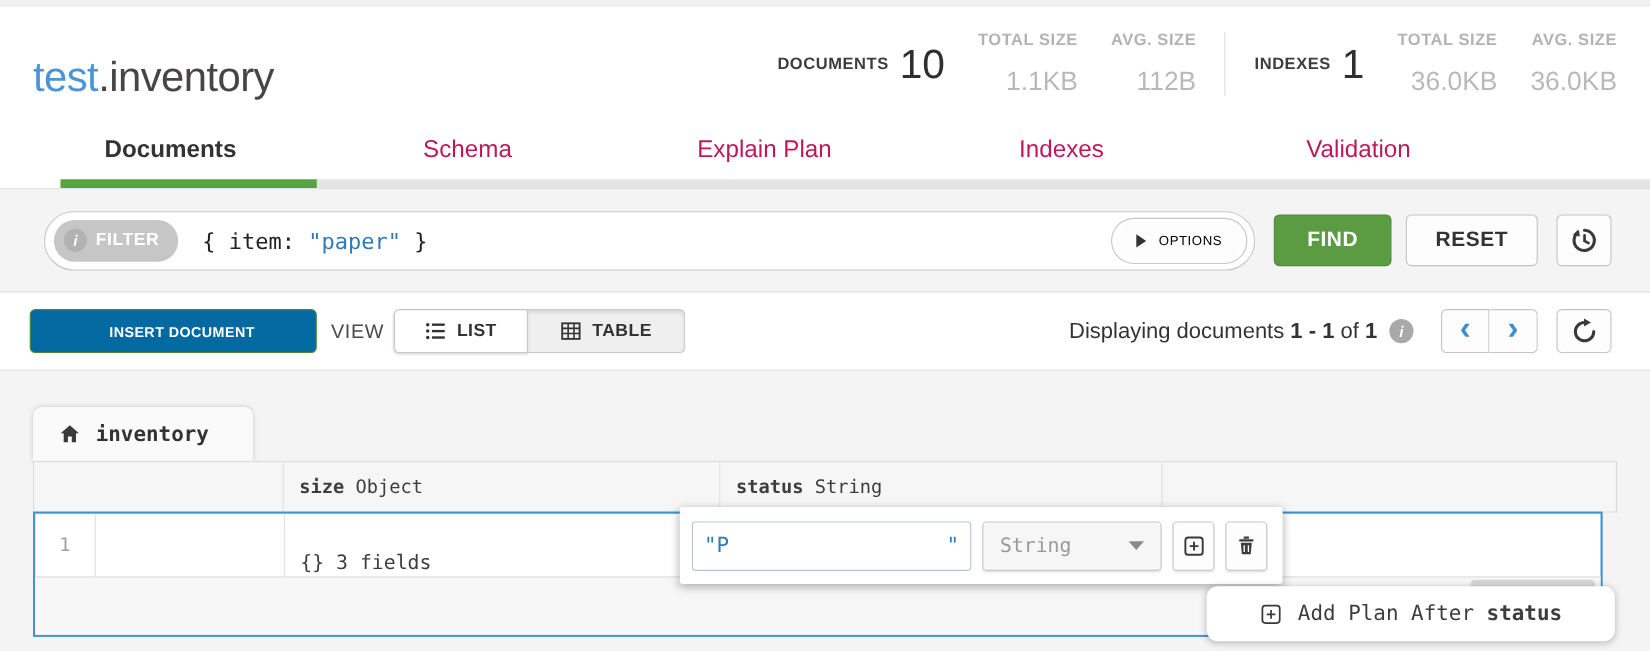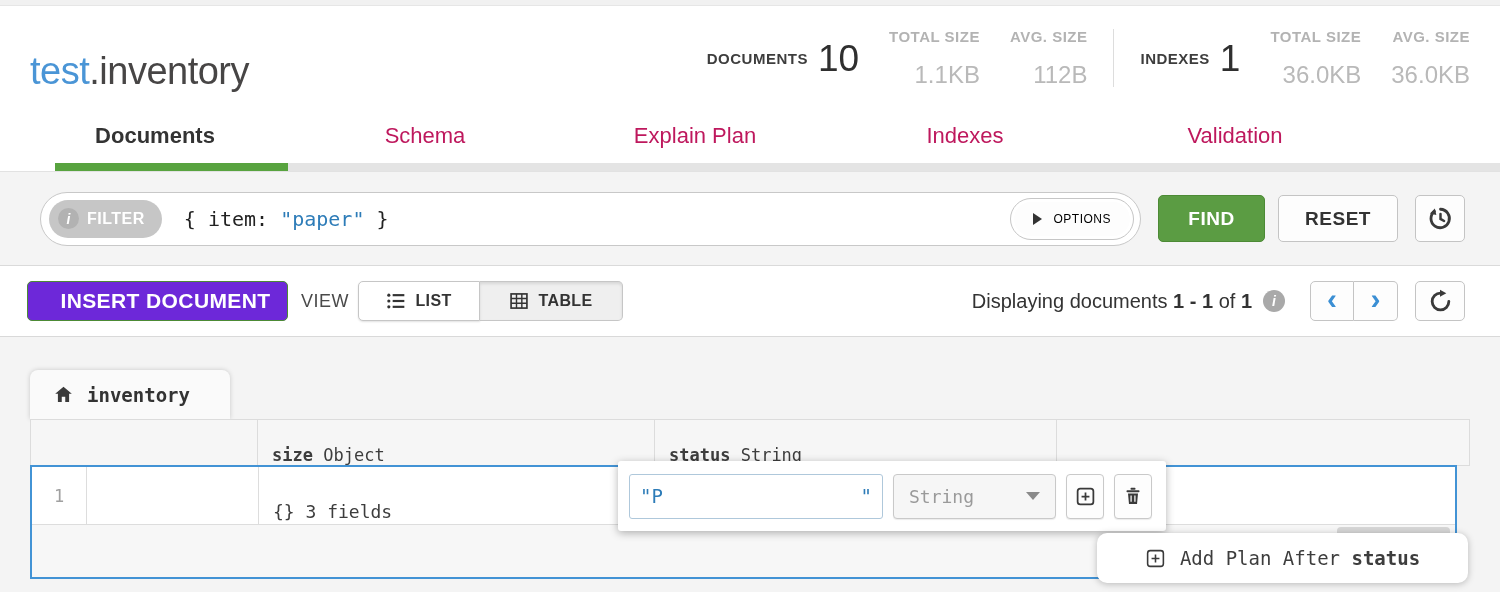--- a/index.html
+++ b/index.html
@@ -63,22 +63,22 @@
               border:1px solid #4c8a35; color:#fff; font-size:19px; letter-spacing:0.5px; }
   .reset-btn { margin-left:13px; width:120px; height:47px; background:#fdfdfd;
                border:1px solid #c4c4c4; color:#333; font-size:19px; letter-spacing:0.5px; }
   .icon-btn { background:#fdfdfd; border:1px solid #c4c4c4; border-radius:5px;
               display:flex; align-items:center; justify-content:center; cursor:pointer; }
   .history-btn { margin-left:17px; width:50px; height:47px; }
 
   
   .toolbar2 { position:absolute; top:266px; left:0; right:0; height:71px; background:#fff;
               border-bottom:1px solid #d9d9d9; display:flex; align-items:center; padding:0 35px 0 27px; }
-  .insert-btn { width:261px; height:40px; background:#6d28d9; border:1px solid #4c8a35;
-                color:#fff; font-size:21px; letter-spacing:0.4px;padding-left:16px; }
+  .insert-btn { width:261px; height:40px; background:#0369a1; border:1px solid #4c8a35;
+                color:#fff; font-size:13px; letter-spacing:0.4px;padding-left:16px; }
   .view-label { margin-left:13px; font-size:18px; color:#4a4a4a; letter-spacing:0.5px; }
   .segmented { display:flex; margin-left:9px; }
   .seg-btn { height:40px; border:1px solid #c6c6c6; background:#fff; display:flex;
              align-items:center; justify-content:center; gap:9px; font-size:16px;
              font-weight:bold; color:#333; cursor:pointer; letter-spacing:0.4px;
              box-shadow:0 1px 2px rgba(0,0,0,0.12); }
   .seg-list { width:122px; border-radius:5px 0 0 5px; }
   .seg-table { width:143px; border-radius:0 5px 5px 0; border-left:none; background:#efefef;
                box-shadow:inset 0 2px 3px rgba(0,0,0,0.10); }
   .displaying { margin-left:auto; font-size:20px; color:#333; white-space:pre; }
@@ -96,21 +96,21 @@
 
   
   .content { position:absolute; top:337px; left:0; right:0; bottom:0; background:#f4f4f4; }
   .crumb-tab { position:absolute; left:30px; top:33px; width:200px; height:49px;
                background:#fafafa; border-radius:8px 8px 0 0; box-shadow:0 0 5px rgba(0,0,0,0.18);
                display:flex; align-items:center; padding-left:23px; gap:13px; cursor:pointer; z-index:1; }
   .crumb-label { font-size:19px; font-weight:bold; color:#333; }
 
   .thead { position:absolute; left:30px; top:82px; width:1440px; height:47px; display:flex; z-index:2; }
   .th { background:#f6f6f6; border:1px solid #dcdcdc; border-left:none; display:flex;
-        align-items:flex-end; padding-left:14px; font-size:17px; color:#3d3d3d; white-space:pre; }
+        align-items:center; padding-left:14px; font-size:17px; color:#3d3d3d; white-space:pre; }
   .th:first-child { border-left:1px solid #dcdcdc; }
   .th .fname { font-weight:bold; }
   .th-0 { width:228px; } .th-1 { width:397px; } .th-2 { width:402px; } .th-3 { width:413px; }
 
   .row-group { position:absolute; left:30px; top:128px; width:1427px;
                border:2px solid #4293d5; background:#fff; z-index:3; }
   .data-row { display:flex; height:57px; }
   .cell { border-right:1px solid #ddd; display:flex; align-items:center; font-size:18px;
           color:#3d3d3d; padding-left:14px; }
   .cell-num { width:55px; color:#a0a0a0; font-size:17px; justify-content:center; padding-left:0; }

